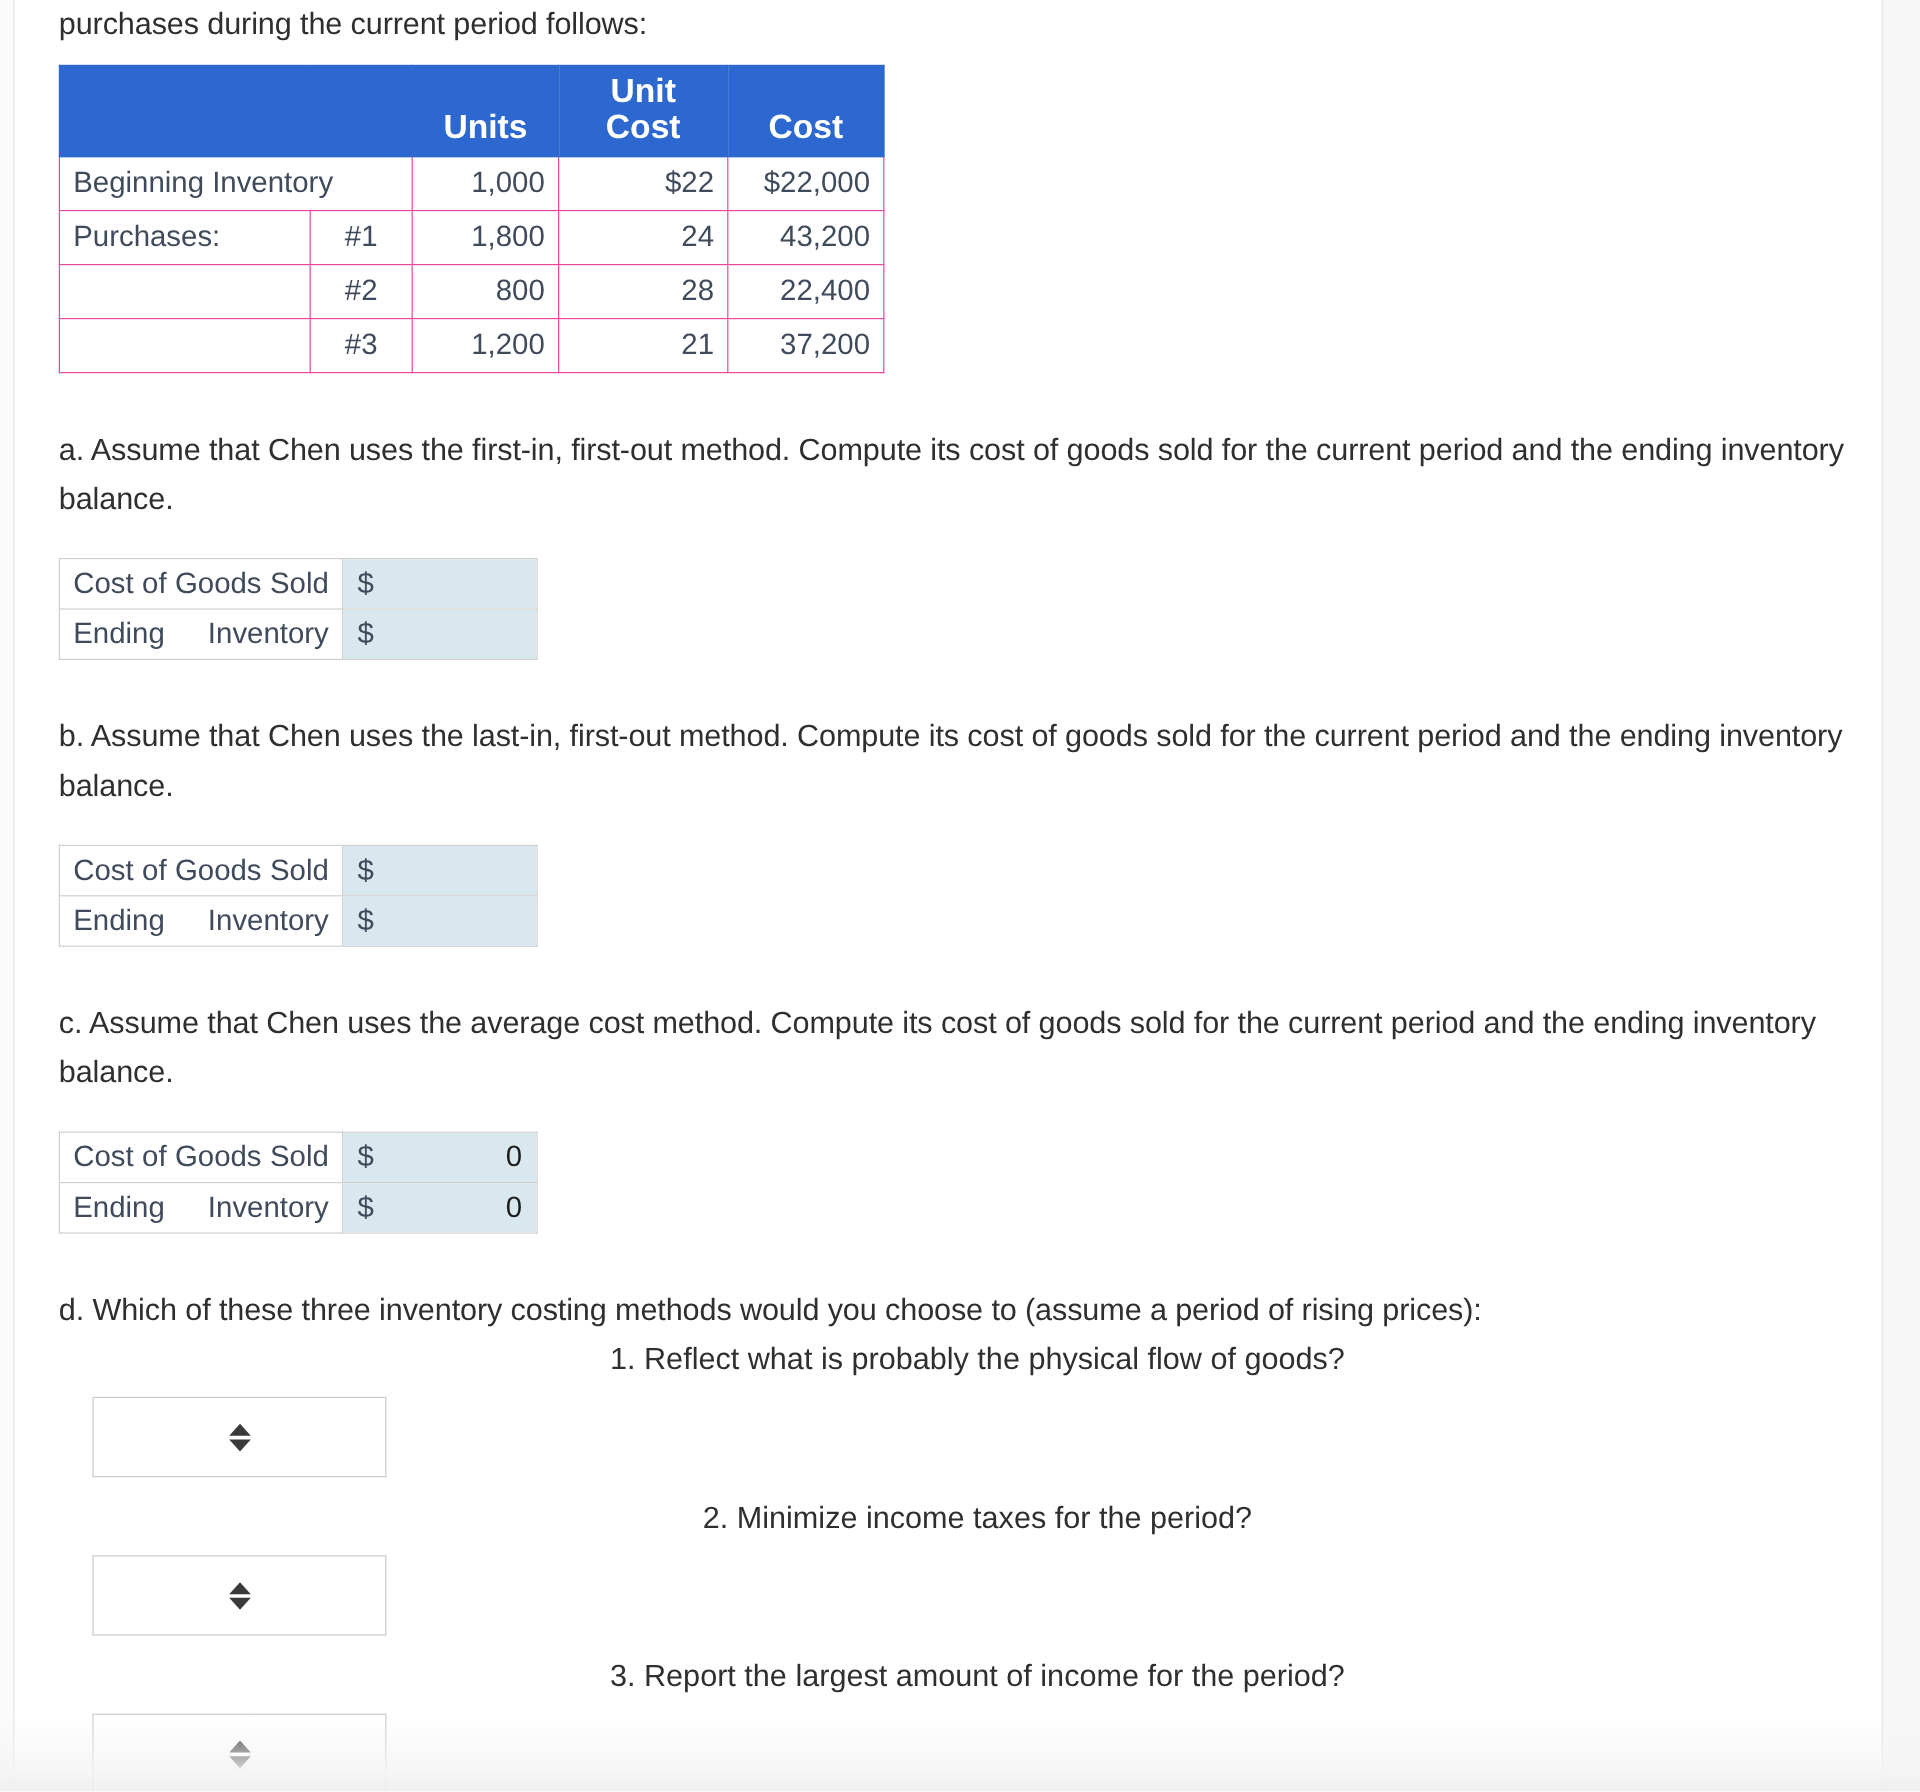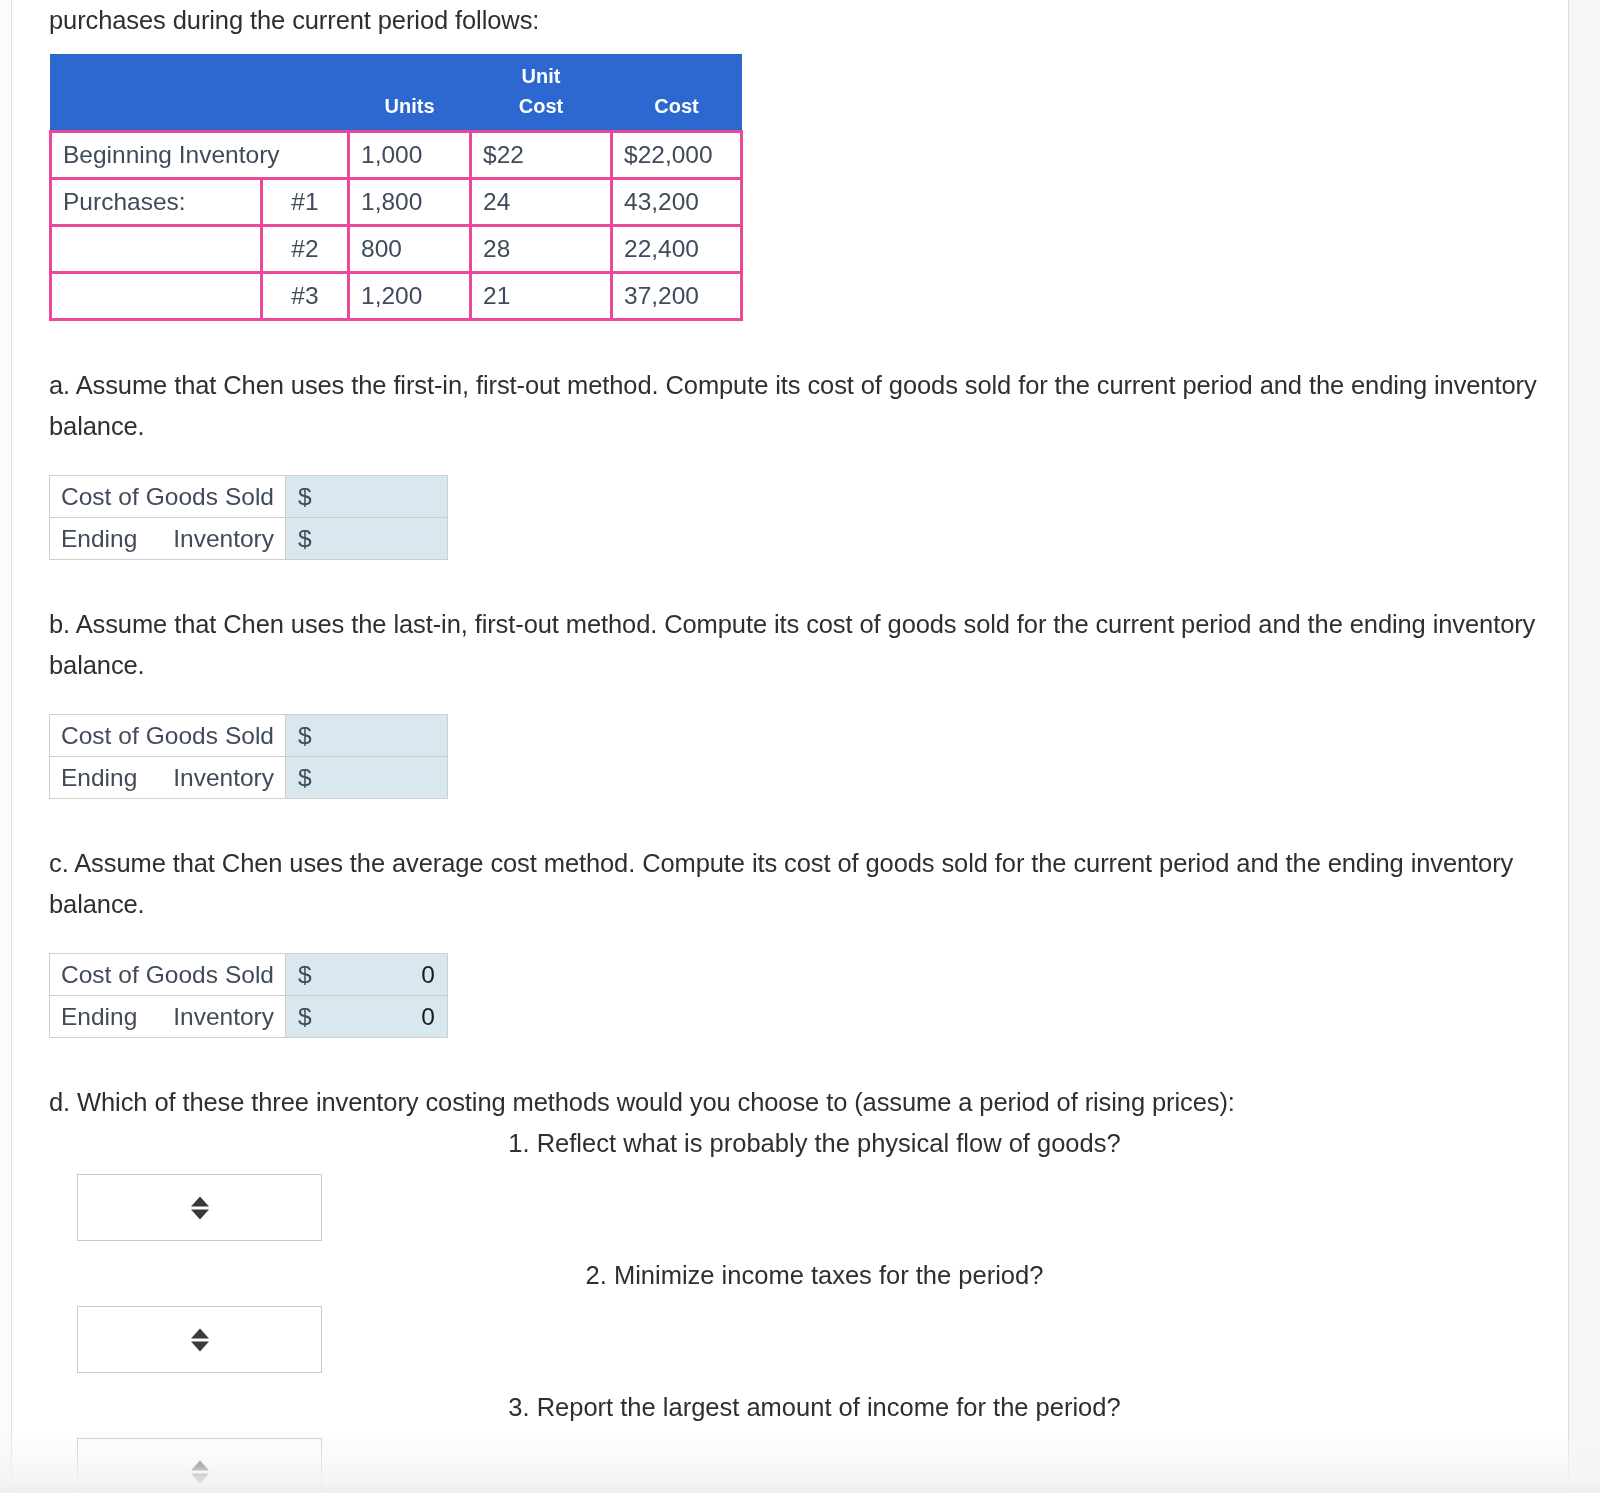--- a/index.html
+++ b/index.html
@@ -72,37 +72,37 @@
     border-collapse: collapse;
     margin-top: 13px;
     font-size: 24px;
     color: #3f4b5b;
     table-layout: fixed;
   }
   table.inv th {
     background: #2c68d0;
     color: #ffffff;
     font-weight: bold;
-    font-size: 20px;
+    font-size: 28px;
     text-align: center;
     vertical-align: bottom;
     padding: 6px 12px 9px 12px;
     border: 1px solid #2c68d0;
     line-height: 30px;
   }
   table.inv td {
-    border: 3px solid #ec4899;
+    border: 1px solid #ec4899;
     padding: 5px 11px;
     height: 34px;
     font-size: 24.5px;
     color: #3f4b5b;
     white-space: nowrap;
   }
   td.lbl { text-align: left; }
-  td.num { text-align: left; }
+  td.num { text-align: right; }
   td.ctr { text-align: center; }
   .w-name  { width: 186px; }
   .w-pno   { width: 62px; }
   .w-units { width: 97px; }
   .w-ucost { width: 116px; }
   .w-cost  { width: 105px; }
 
   
   table.ans {
     border-collapse: collapse;

